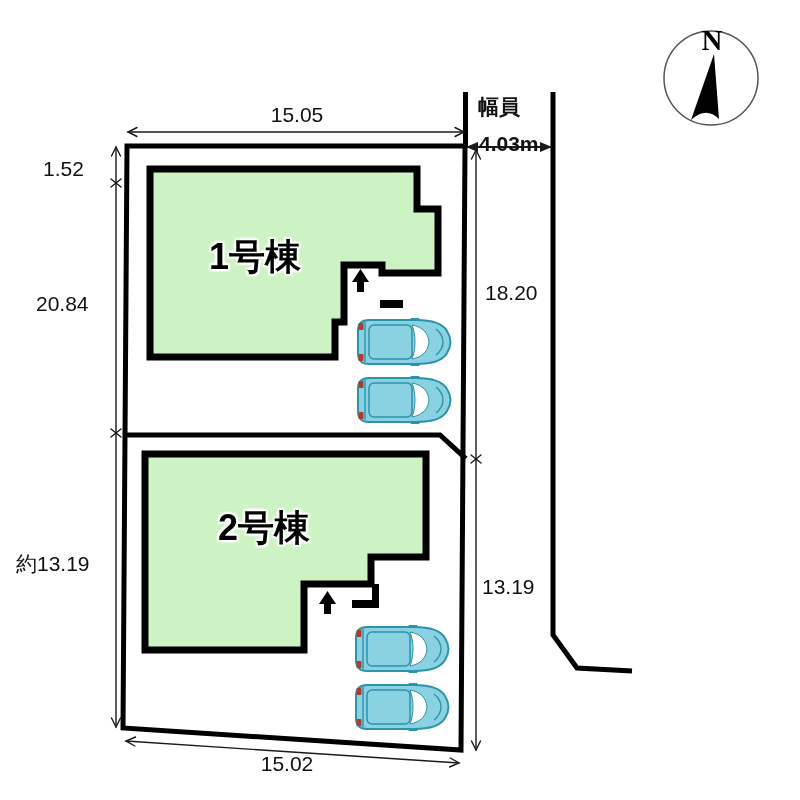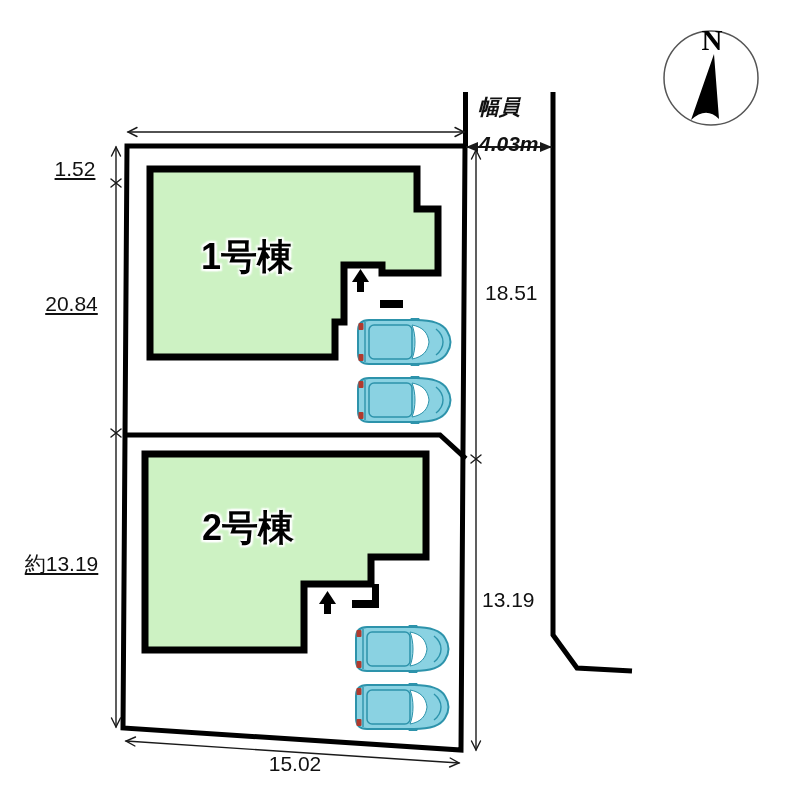--- a/index.html
+++ b/index.html
@@ -16,23 +16,23 @@
   .dim-fill{fill:var(--dim_stroke,#1a1a1a);stroke:none;}
   .blackshape{fill:#000;stroke:none;}
   .compass-ring{fill:#fff;stroke:#555;stroke-width:1.5;}
   .car-part{fill:var(--car_fill,#8ad2e2);stroke:var(--car_stroke,#2d93ab);stroke-width:2;}
   .car-line{fill:none;stroke:var(--car_stroke,#2d93ab);stroke-width:1.4;}
   .car-roof{fill:var(--car_fill,#8ad2e2);stroke:var(--car_stroke,#2d93ab);stroke-width:1.5;}
   .car-glass{fill:#ffffff;stroke:var(--car_stroke,#2d93ab);stroke-width:1;}
   .car-light{fill:var(--car_light,#b03a2e);stroke:none;}
   
   .dim-label{position:absolute;color:#111;font-size:21px;white-space:nowrap;}
-  .right-align{text-align:center;text-decoration:underline;}
+  .right-align{text-align:left;}
   .center{text-align:center;}
-  .bold{font-weight:bold;font-style:italic;}
+  .bold{font-weight:bold;}
   .bldg-label{
     position:absolute;font-size:36px;font-weight:bold;color:#000;text-align:center;white-space:nowrap;
     text-shadow:0 0 3px #fff,0 0 3px #fff,2px 2px 2px #fff,-2px -2px 2px #fff,2px -2px 2px #fff,-2px 2px 2px #fff;
   }
   .north-label{
     position:absolute;font-family:"Liberation Serif","DejaVu Serif",serif;
     font-size:29px;font-weight:bold;color:#000;text-align:center;
   }
 </style>
 </head>
@@ -123,30 +123,31 @@
       <polyline points="135.5,737 126,741 134.9,746"></polyline>
       <polyline points="450.2,758 459,763 449.6,767"></polyline>
     </g>
 
     <g>
       <circle class="compass-ring" cx="711" cy="78" r="47"></circle>
       <path class="blackshape" d="M714,54 L691,120 Q706,106 719,119 Z"></path>
     </g>
   </svg>
 
+  <div class="dim-label center" style="left:237px;top:103px;width:120px;">15.05</div>
 
   <div class="dim-label bold" style="left:478px;top:93px;">幅員</div>
   <div class="dim-label bold" style="left:479px;top:132px;">4.03m</div>
 
   <div class="dim-label right-align" style="left:43px;top:157px;width:64px;">1.52</div>
   <div class="dim-label right-align" style="left:36px;top:292px;width:71px;">20.84</div>
   <div class="dim-label right-align" style="left:16px;top:550px;width:91px;">約13.19</div>
 
-  <div class="dim-label" style="left:485px;top:281px;">18.51</div>
-  <div class="dim-label" style="left:482px;top:588px;">13.19</div>
+  <div class="dim-label" style="left:485px;top:281px;">18.20</div>
+  <div class="dim-label" style="left:482px;top:575px;">13.19</div>
 
-  <div class="dim-label center" style="left:235px;top:752px;width:120px;">15.02</div>
+  <div class="dim-label center" style="left:227px;top:752px;width:120px;">15.02</div>
 
-  <div class="bldg-label" style="left:147px;top:233px;width:200px;">1号棟</div>
-  <div class="bldg-label" style="left:148px;top:504px;width:200px;">2号棟</div>
+  <div class="bldg-label" style="left:147px;top:233px;width:200px;padding-left:8px;">1号棟</div>
+  <div class="bldg-label" style="left:164px;top:504px;width:200px;">2号棟</div>
 
   <div class="north-label" style="left:697px;top:24px;width:30px;">N</div>
 </div>
 
 </body></html>

